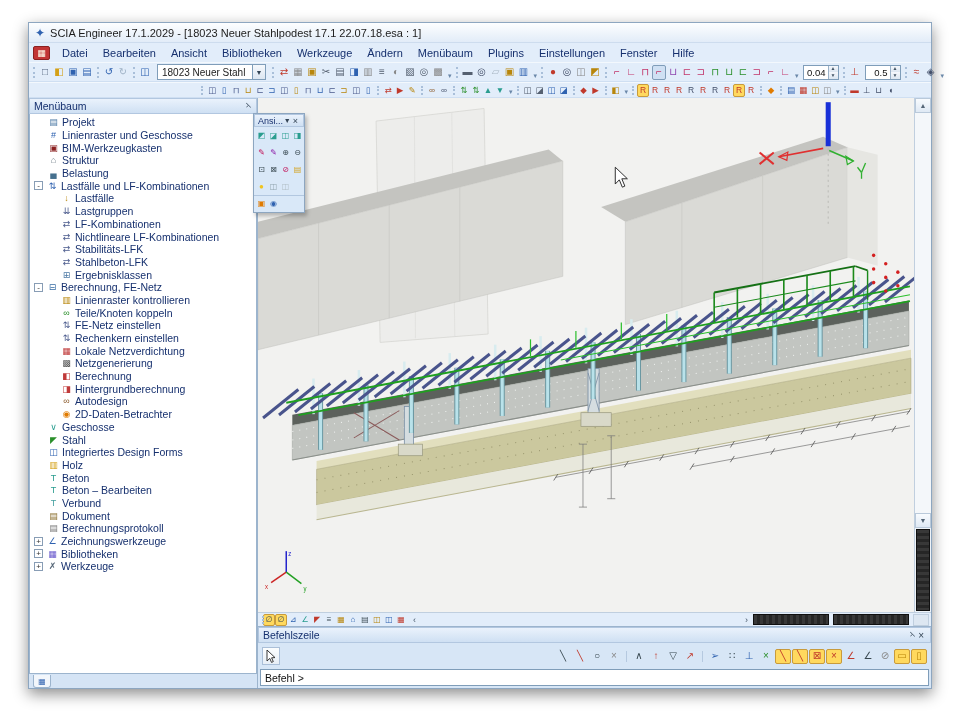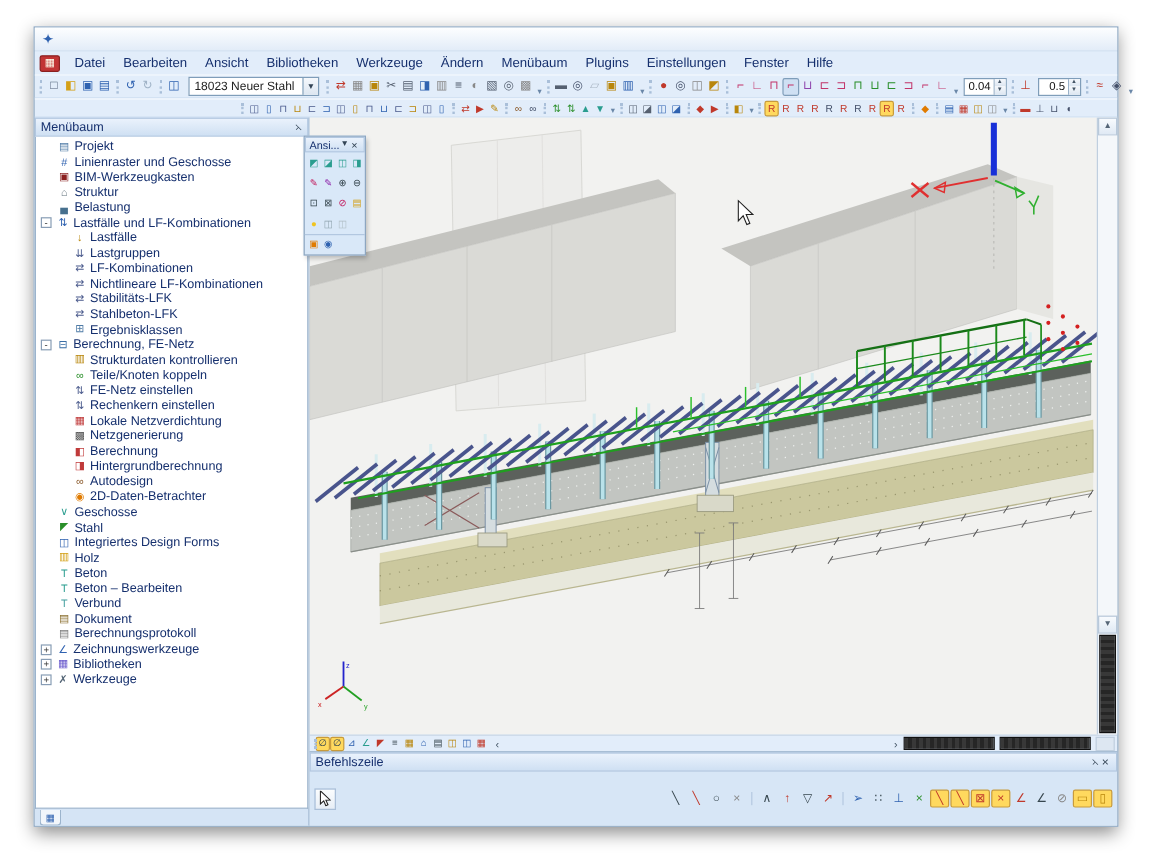--- a/index.html
+++ b/index.html
@@ -97,20 +97,21 @@
     justify-content:center;padding:0 4px;overflow:hidden;white-space:nowrap;flex:none;}
   .scell.msg{justify-content:flex-start;flex:1;}
 </style>
 </head>
 <body>
 
 <div class="win">
 
   <div class="titlebar">
     <span class="appicon">✦</span>
+    <span class="title">SCIA Engineer 17.1.2029 - [18023 Neuer Stahlpodest 17.1  22.07.18.esa : 1]</span>
   </div>
 
   <div class="menubar">
     <span class="mdiicon">▦</span>
     <span class="mitem">Datei</span>
     <span class="mitem">Bearbeiten</span>
     <span class="mitem">Ansicht</span>
     <span class="mitem">Bibliotheken</span>
     <span class="mitem">Werkzeuge</span>
     <span class="mitem">Ändern</span>
@@ -363,21 +364,21 @@
           </div>
           <div class="trow">
             <span style="width: 4px; flex: 0 0 auto;"></span>
             <span class="exp">-</span>
             <span class="tic" style="color: rgb(58, 110, 165);">⊟</span>
             <span>Berechnung, FE-Netz</span>
           </div>
           <div class="trow">
             <span style="width: 30px; flex: 0 0 auto;"></span>
             <span class="tic" style="color: rgb(184, 134, 11);">▥</span>
-            <span>Strukturdaten kontrollieren</span>
+            <span>Linienraster kontrollieren</span>
           </div>
           <div class="trow">
             <span style="width: 30px; flex: 0 0 auto;"></span>
             <span class="tic" style="color: rgb(42, 143, 42);">∞</span>
             <span>Teile/Knoten koppeln</span>
           </div>
           <div class="trow">
             <span style="width: 30px; flex: 0 0 auto;"></span>
             <span class="tic" style="color: rgb(74, 90, 140);">⇅</span>
             <span>FE-Netz einstellen</span>
@@ -738,20 +739,23 @@
               <span class="ic hl" style="color: rgb(192, 57, 43);">╲</span>
               <span class="ic hl" style="color: rgb(192, 57, 43);">⊠</span>
               <span class="ic hl" style="color: rgb(192, 57, 43);">×</span>
               <span class="ic" style="color: rgb(192, 57, 43);">∠</span>
               <span class="ic" style="color: rgb(55, 71, 79);">∠</span>
               <span class="ic" style="color: rgb(136, 136, 136);">⊘</span>
               <span class="ic hl" style="color: rgb(184, 134, 11);">▭</span>
               <span class="ic hl" style="color: rgb(184, 134, 11);">▯</span>
             </div>
         </div>
+        <div class="cmdinput">
+          <span>Befehl &gt;</span>
+        </div>
       </div>
     </div>
 
     <div class="palette">
       <div class="phead">
         <span>Ansi...</span>
         <span class="sp"></span>
         <span style="font-size:7px;color:#345">▼</span>
         <span class="xbtn" style="font-size:9px">×</span>
       </div>

